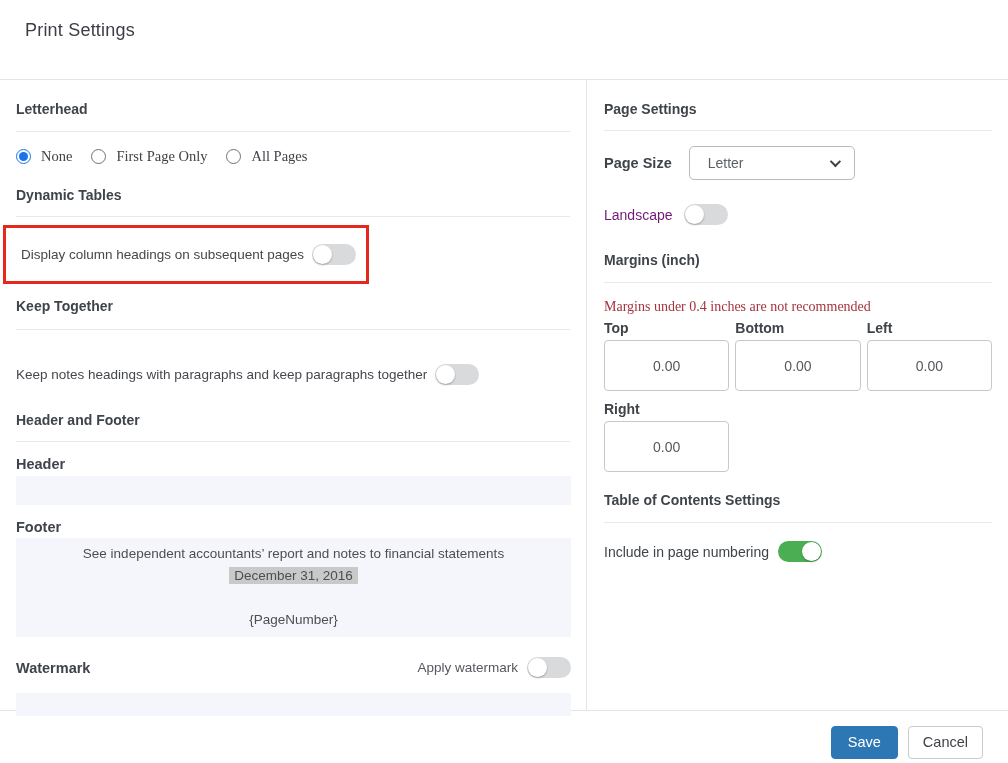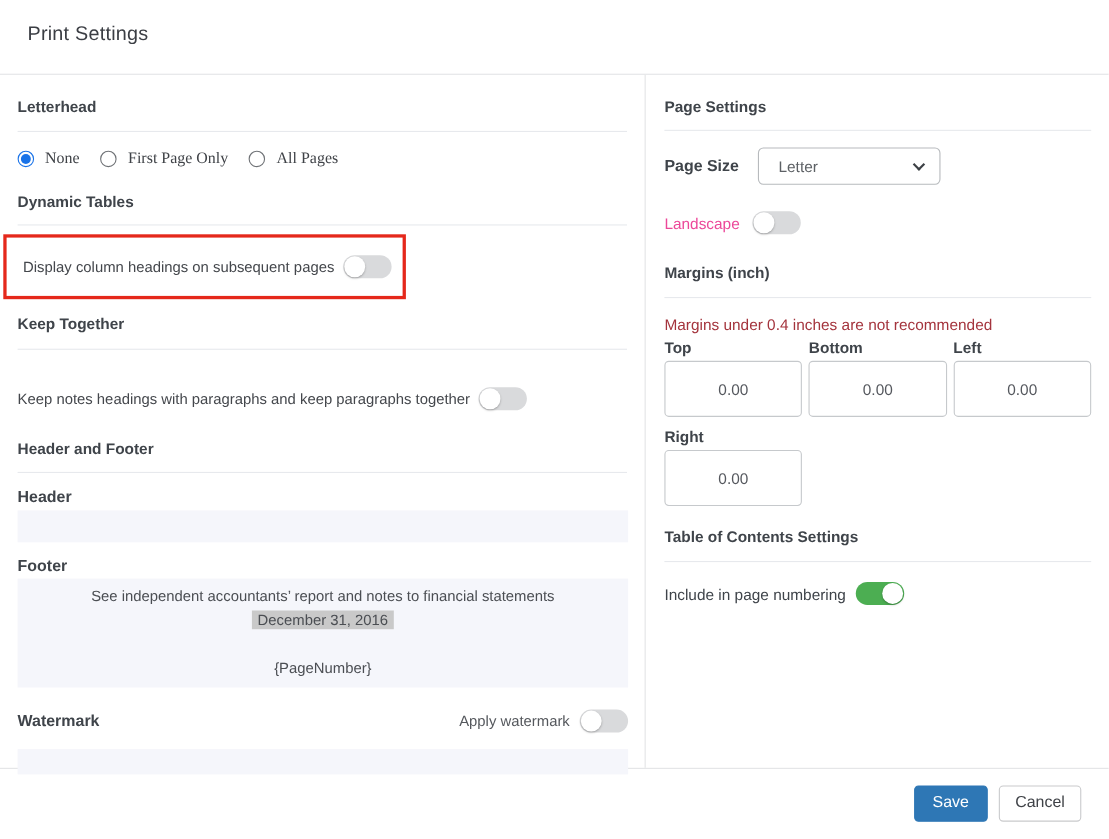--- a/index.html
+++ b/index.html
@@ -6,21 +6,21 @@
   html,body { margin:0; padding:0; }
   body {
     width:1008px; height:763px;
     font-family:"Liberation Sans", sans-serif;
     background:#ffffff; color:#4a4d52;
     overflow:hidden;
   }
   .page { position:relative; width:1008px; height:763px; background:#fff; }
 
   
-  .titlebar { height:68px; border-bottom:1px solid #e3e4e6; padding:20px 0 0 25px; }
+  .titlebar { height:80px; border-bottom:1px solid #e3e4e6; padding:20px 0 0 25px; }
   .title { font-size:18px; font-weight:500; color:#3b3e44; letter-spacing:.2px; }
 
   
   .main { display:flex; height:630px; }
   .col-left  { width:587px; border-right:1px solid #e3e4e6; padding:0 16px; }
   .col-right { flex:1; padding:0 16px 0 17px; }
 
   .sec-heading { font-size:14px; font-weight:700; color:#3f444a; }
   .sec-rule { border:none; border-top:1px solid #e7e9ed; margin:0; }
 
@@ -74,25 +74,25 @@
   .pagesize-row { display:flex; align-items:center; gap:17px; margin-top:15px; }
   .pagesize-row .lbl { font-size:14.5px; font-weight:700; color:#3f444a; }
   .select {
     width:166px; height:34px; border:1px solid #b7babd; border-radius:5px; background:#fff;
     display:flex; align-items:center; justify-content:space-between;
     padding:0 16px 0 18px; font-size:14px; color:#5d6165; cursor:pointer;
   }
   .chevron { width:8px; height:8px; border-right:2px solid #3c4045; border-bottom:2px solid #3c4045; transform:rotate(45deg) translateY(-2px); }
 
   .landscape-row { display:flex; align-items:center; gap:11px; margin-top:24px; }
-  .landscape-row .lbl { font-size:14px; color:#ec4899;text-align:center; }
+  .landscape-row .lbl { font-size:14px; color:#701a75;text-align:center; }
 
   .h-margins { margin-top:27px; }
   .r-margins { margin-top:14px; }
-  .warning { margin-top:16px; font-size:14px; color:#a4343d; }
+  .warning { margin-top:16px; font-size:14px; color:#a4343d;font-family:Liberation Serif, serif; }
 
   .margin-grid { display:grid; grid-template-columns:1fr 1fr 1fr; column-gap:6px; row-gap:10px; margin-top:5px; }
   .m-label { font-size:14px; font-weight:700; color:#3f444a; margin-bottom:4px; }
   .m-input {
     width:100%; height:51px; border:1px solid #c6c9cc; border-radius:4px;
     padding:0 32px; font-size:14px; color:#55585e; font-family:inherit; background:#fff;text-align:center;
   }
 
   .h-toc { margin-top:20px; }
   .r-toc { margin-top:14px; }

